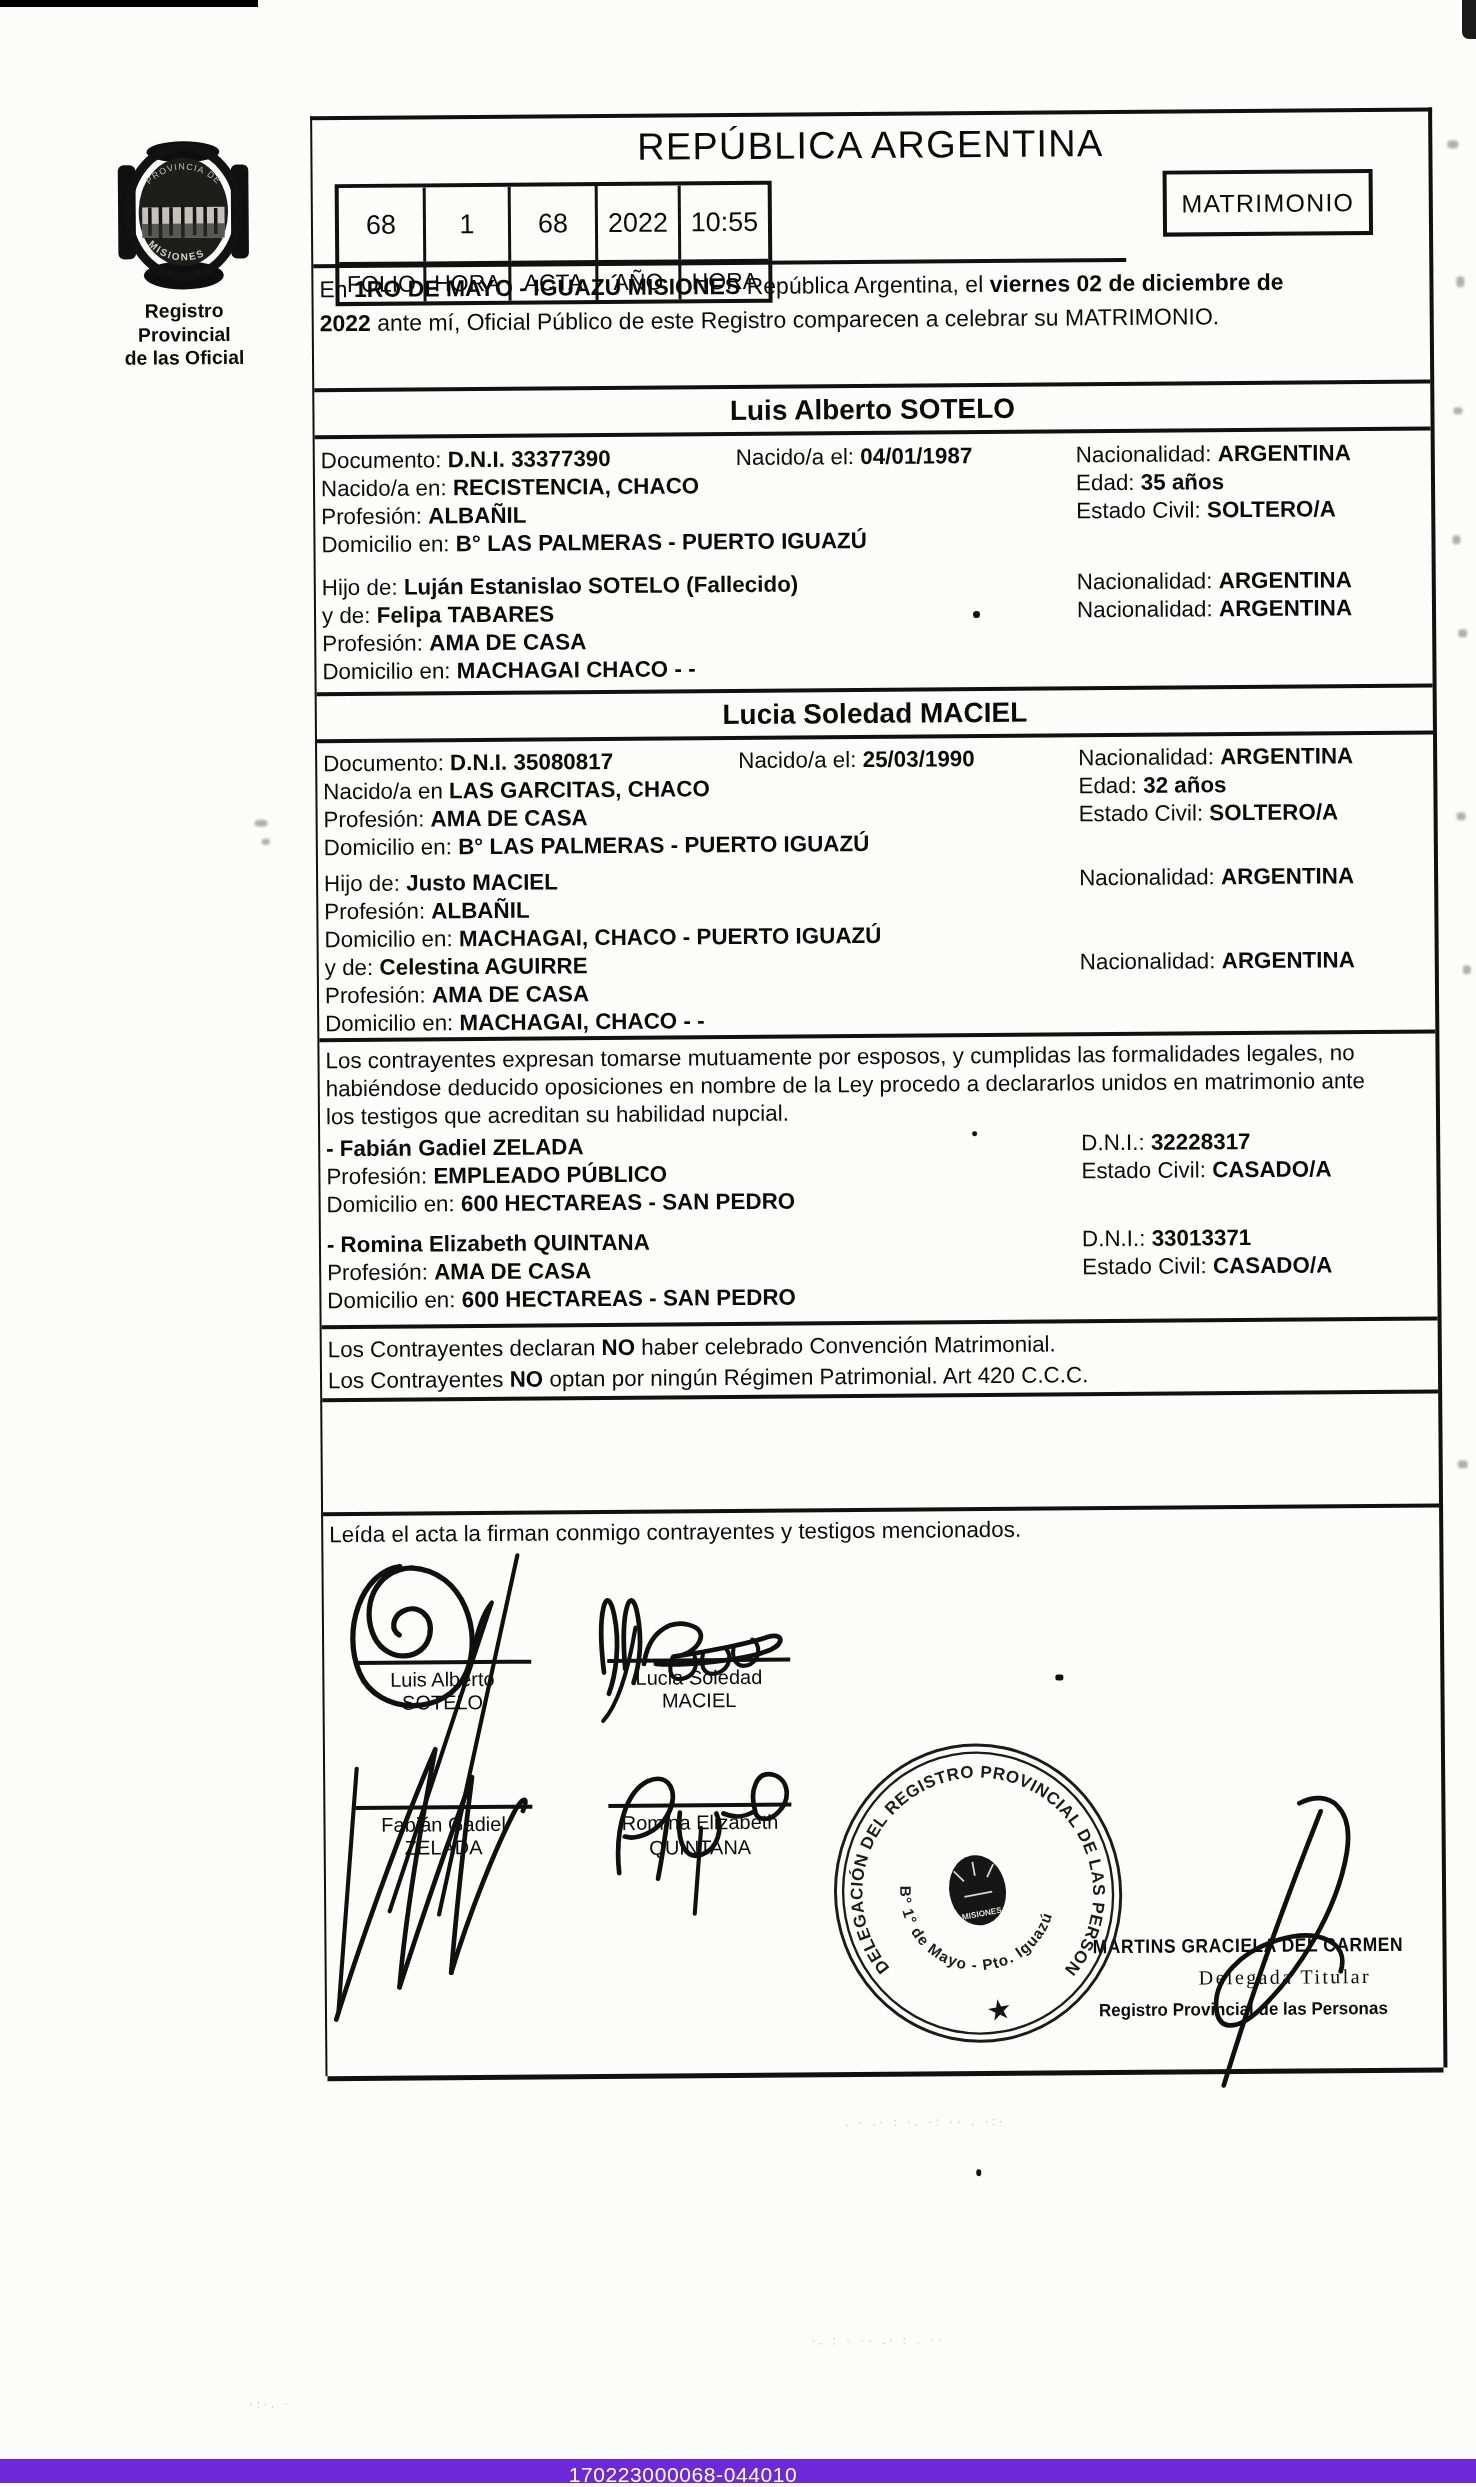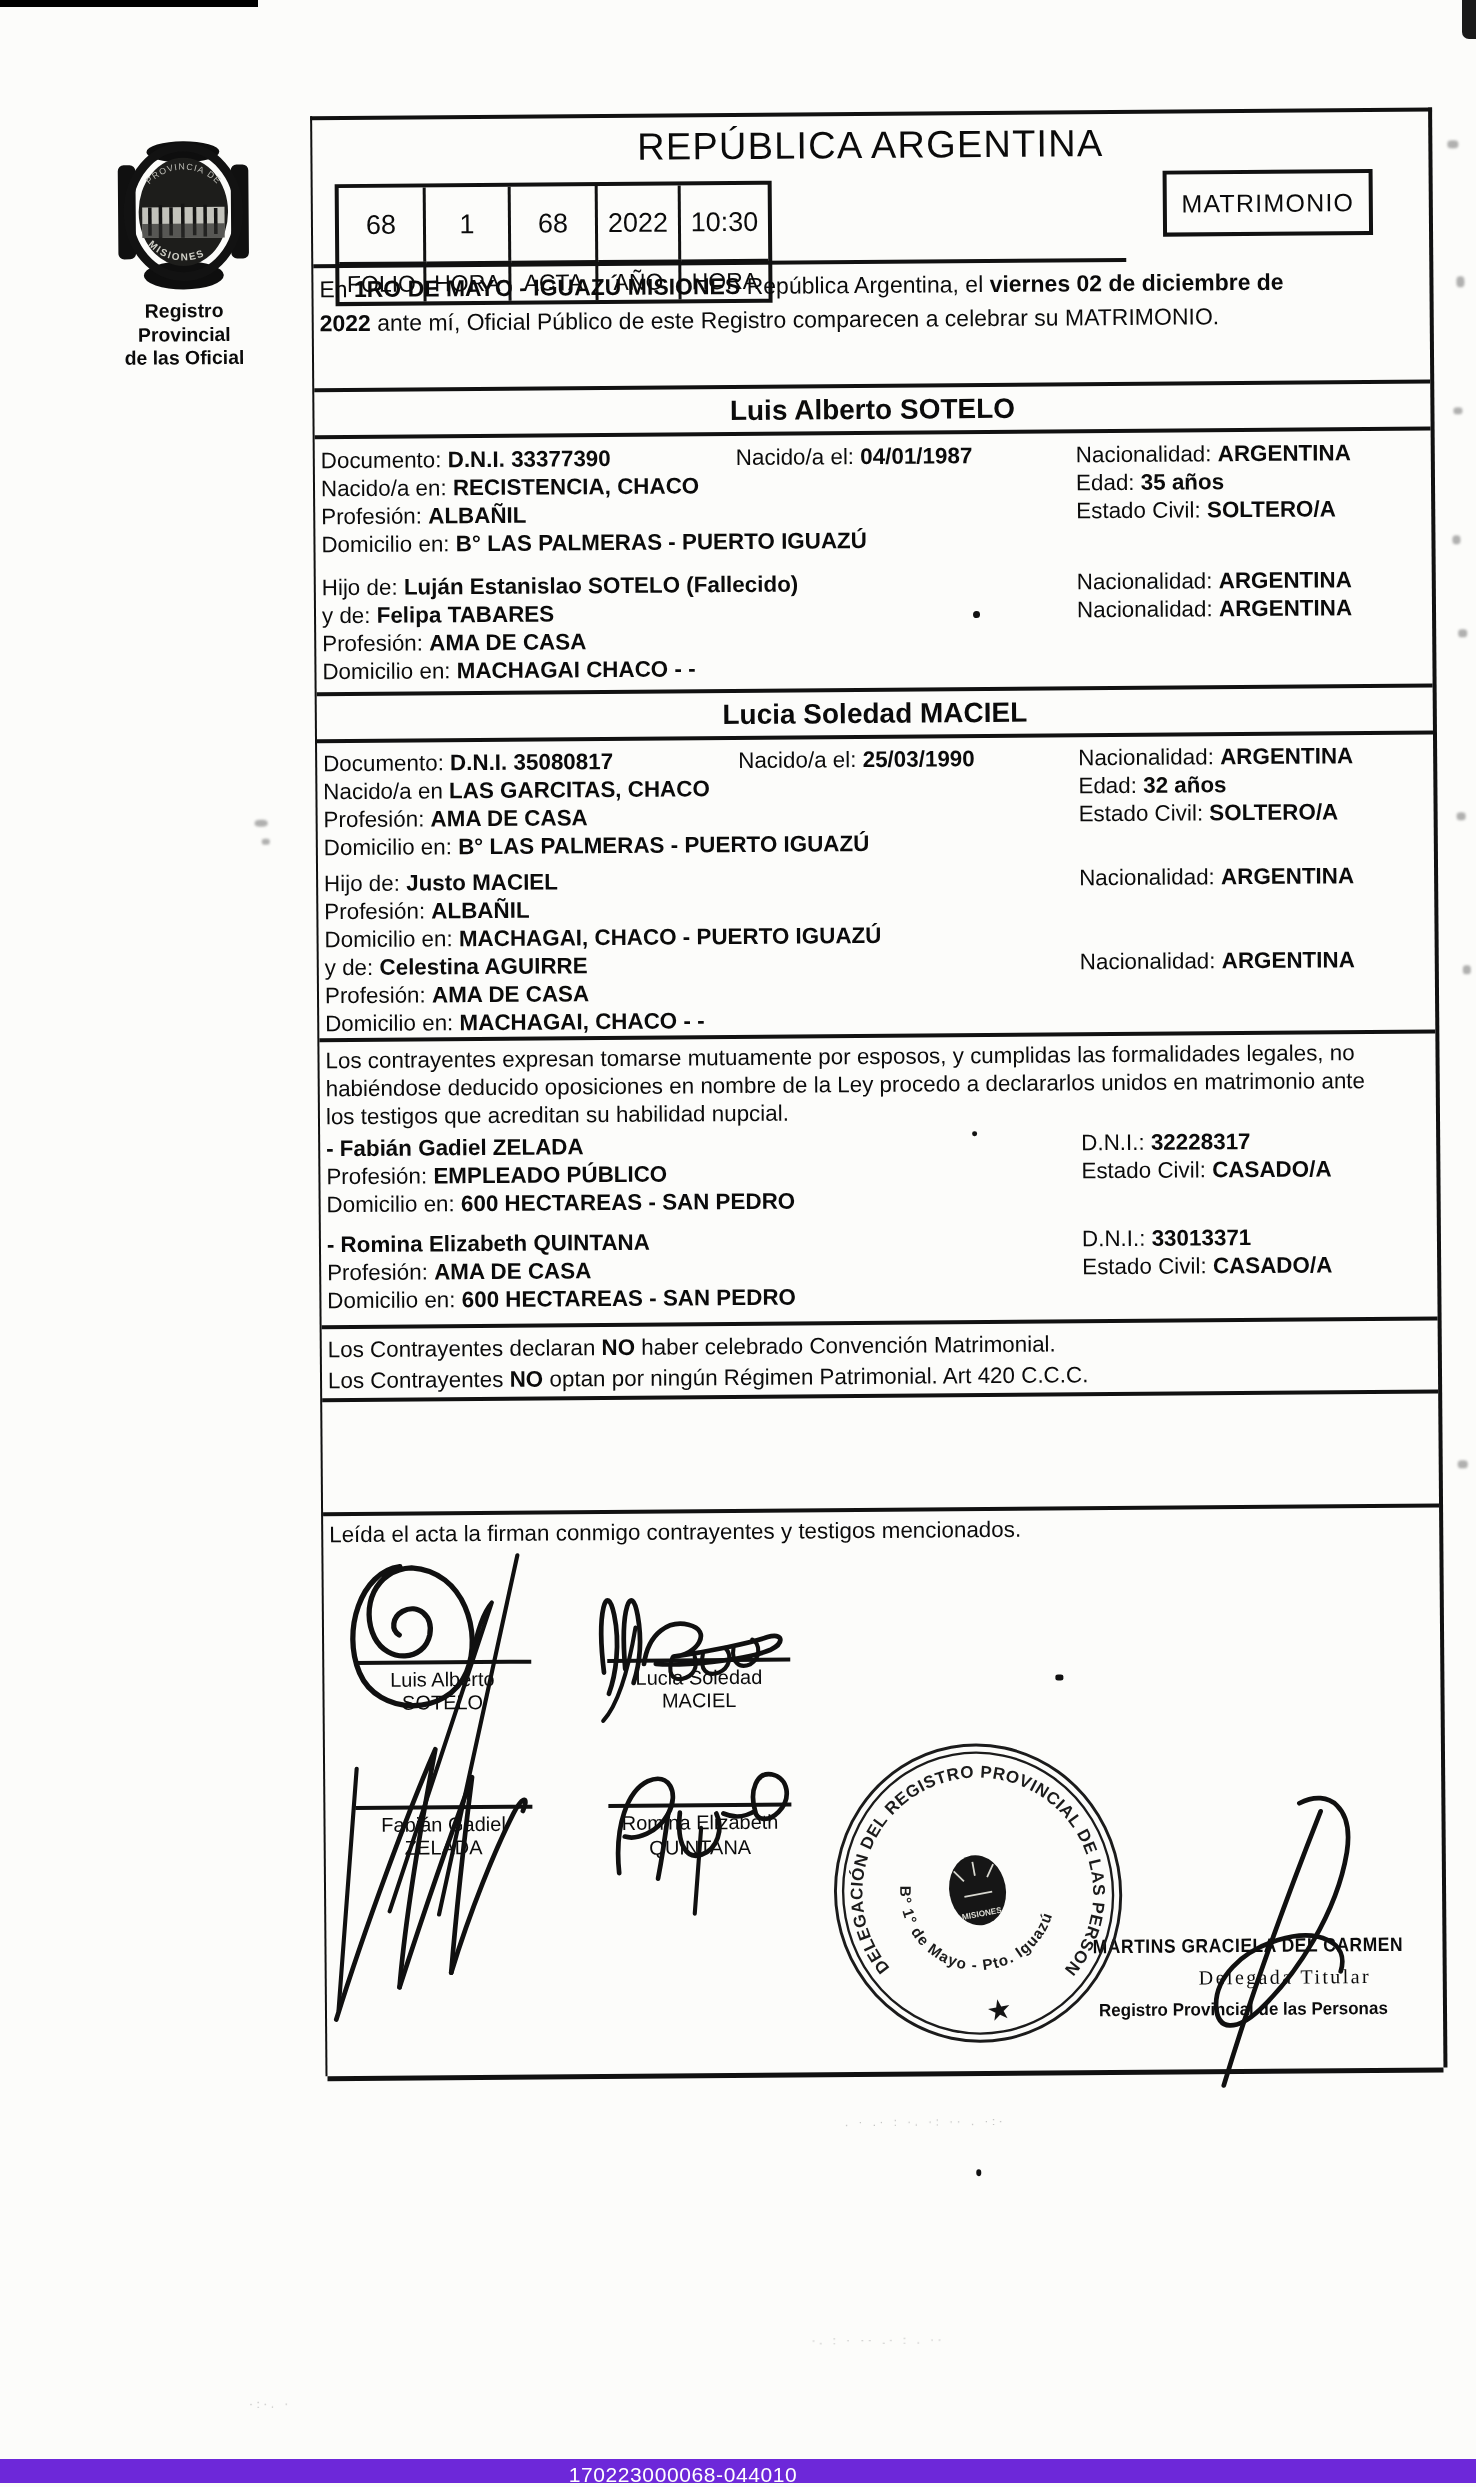--- a/index.html
+++ b/index.html
@@ -92,21 +92,21 @@
 
     <div class="frame">
 
       <div class="page-title">REPÚBLICA ARGENTINA</div>
 
       <div class="rtable">
         <div class="cellv" style="width:87px">68</div>
         <div class="cellv" style="width:85px">1</div>
         <div class="cellv" style="width:87px">68</div>
         <div class="cellv" style="width:83px">2022</div>
-        <div class="cellv last" style="width:87px">10:30</div>
+        <div class="cellv last" style="width:87px">10:55</div>
         <div class="celll" style="width:87px">FOLIO</div>
         <div class="celll" style="width:85px">HORA</div>
         <div class="celll" style="width:87px">ACTA</div>
         <div class="celll" style="width:83px">AÑO</div>
         <div class="celll last" style="width:87px">HORA</div>
       </div>
 
       <div class="acttype">MATRIMONIO</div>
 
       <div class="hrule partial" style="top:144px"></div>

